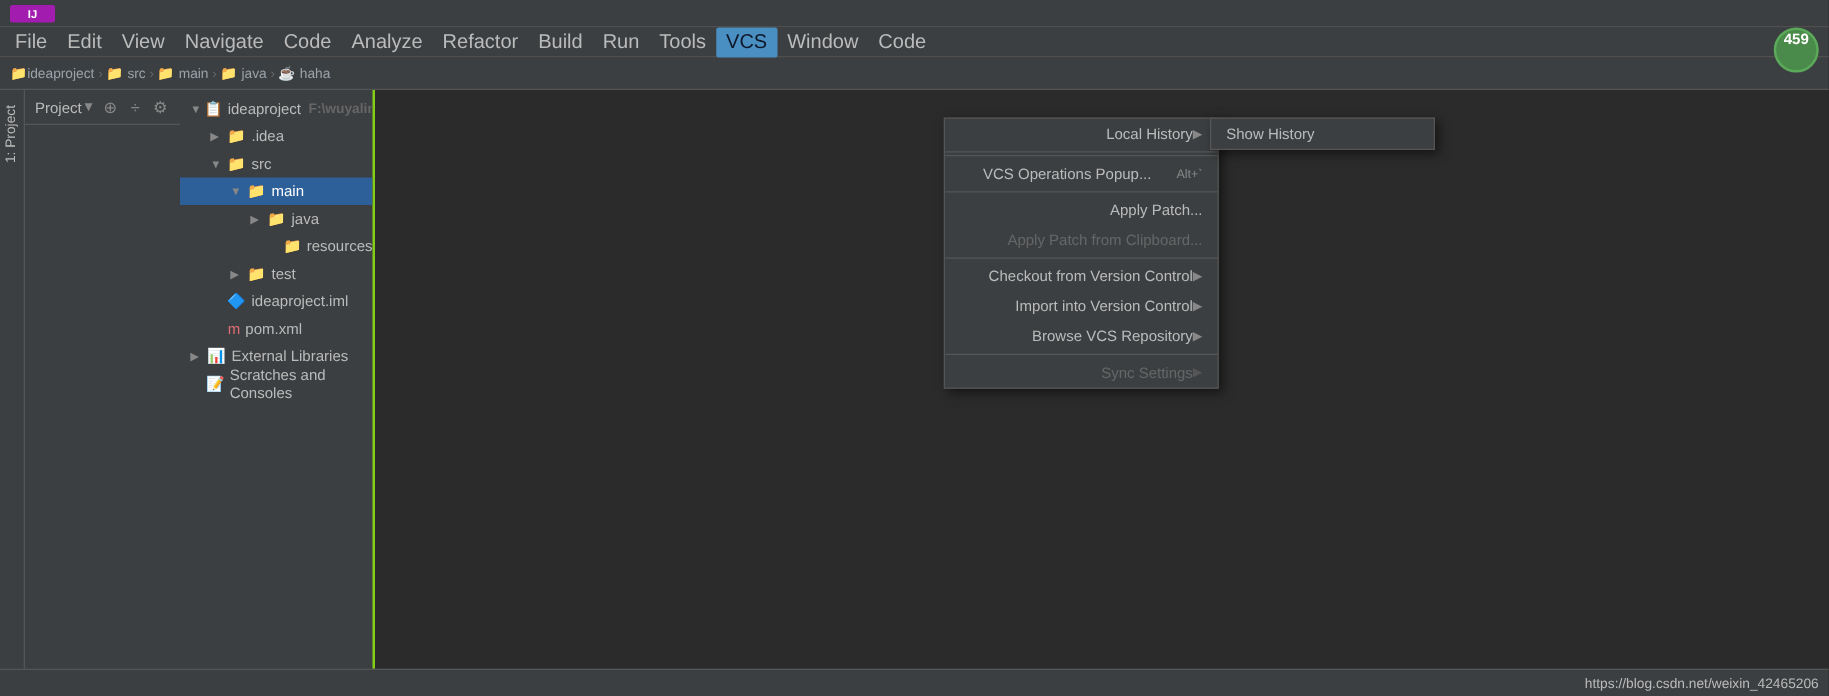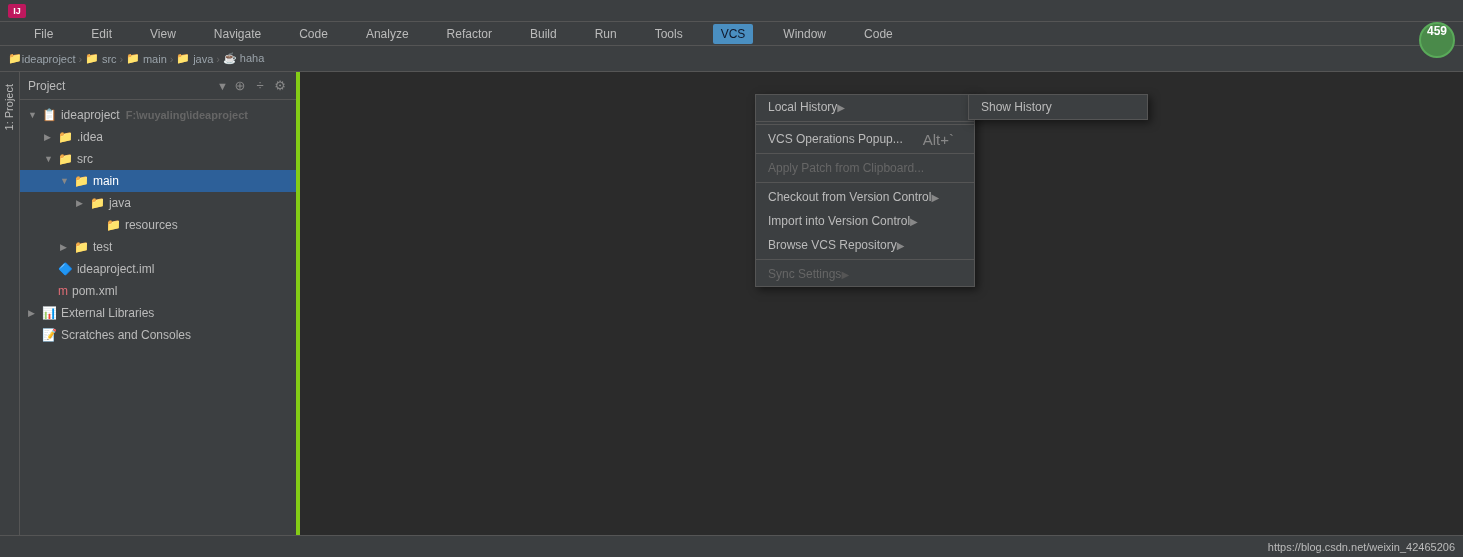--- a/index.html
+++ b/index.html
@@ -19,23 +19,23 @@
       height: 22px;
       background: #3c3f41;
       display: flex;
       align-items: center;
       padding: 0 8px;
       font-size: 11px;
       color: #bbbbbb;
       border-bottom: 1px solid #555;
     }
     .title-bar .app-icon {
-      width: 18px;
+      width: 36px;
       height: 14px;
-      background: #be185d;
+      background: #a21caf;
       border-radius: 2px;
       margin-right: 6px;
       display: flex;
       align-items: center;
       justify-content: center;
       font-size: 9px;
       color: white;
       font-weight: bold;
     }
 
@@ -45,23 +45,22 @@
       background: #3c3f41;
       display: flex;
       align-items: center;
       padding: 0 4px;
       border-bottom: 1px solid #555;
     }
     .menu-item {
       padding: 3px 8px;
       cursor: pointer;
       color: #bbbbbb;
-      font-size: 12px;
+      font-size: 16px;
       border-radius: 2px;
-      margin-left: 22px;
     }
     .menu-item.vcs-active {
       background: #4a8fc1;
       color: #0f172a;
     }
 
     
     .breadcrumb-bar {
       height: 26px;
       background: #3c3f41;
@@ -110,23 +109,22 @@
       font-size: 11px;
       color: #bbbbbb;
       cursor: pointer;
       white-space: nowrap;
     }
 
     
     .project-panel {
       width: 280px;
       background: #3c3f41;
-      border-right: 4px solid #84cc16;
-      display: flex;
-      flex-direction: column;
+      border-right: 2px solid #84cc16;
+      display: flex;
     }
     .panel-header {
       height: 28px;
       background: #3c3f41;
       border-bottom: 1px solid #555;
       display: flex;
       align-items: center;
       padding: 0 8px;
       font-size: 12px;
       color: #bbbbbb;
@@ -198,38 +196,38 @@
       z-index: 1000;
     }
     .dropdown-item {
       height: 24px;
       display: flex;
       align-items: center;
       padding: 0 12px;
       cursor: pointer;
       font-size: 12px;
       color: #bbbbbb;
-      justify-content: flex-start;
+      justify-content: flex-end;
     }
     .dropdown-item.enabled-vc {
       border: 2px solid #cc3333;
       color: #ffffff;
       background: #4c5052;
     }
     .dropdown-item.disabled-item {
       color: #666666;
       cursor: default;
     }
     .dropdown-sep {
       height: 1px;
       background: #555;
       margin: 2px 0;
     }
     .shortcut {
-      font-size: 15px;
+      font-size: 10px;
       color: #888888;
       margin-left: 20px;
     }
     .submenu-arrow {
       color: #888888;
       font-size: 10px;
     }
 
     
     .submenu {
@@ -452,20 +450,23 @@
       <div class="dropdown-sep"></div>
 
       <div class="dropdown-sep"></div>
 
       <div class="dropdown-item">
         <span>VCS Operations Popup...</span>
         <span class="shortcut">Alt+`</span>
       </div>
       <div class="dropdown-sep"></div>
 
+      <div class="dropdown-item">
+        <span>Apply Patch...</span>
+      </div>
 
       <div class="dropdown-item disabled-item">
         <span>Apply Patch from Clipboard...</span>
       </div>
       <div class="dropdown-sep"></div>
 
       <div class="dropdown-item">
         <span>Checkout from Version Control</span>
         <span class="submenu-arrow">▶</span>
       </div>

